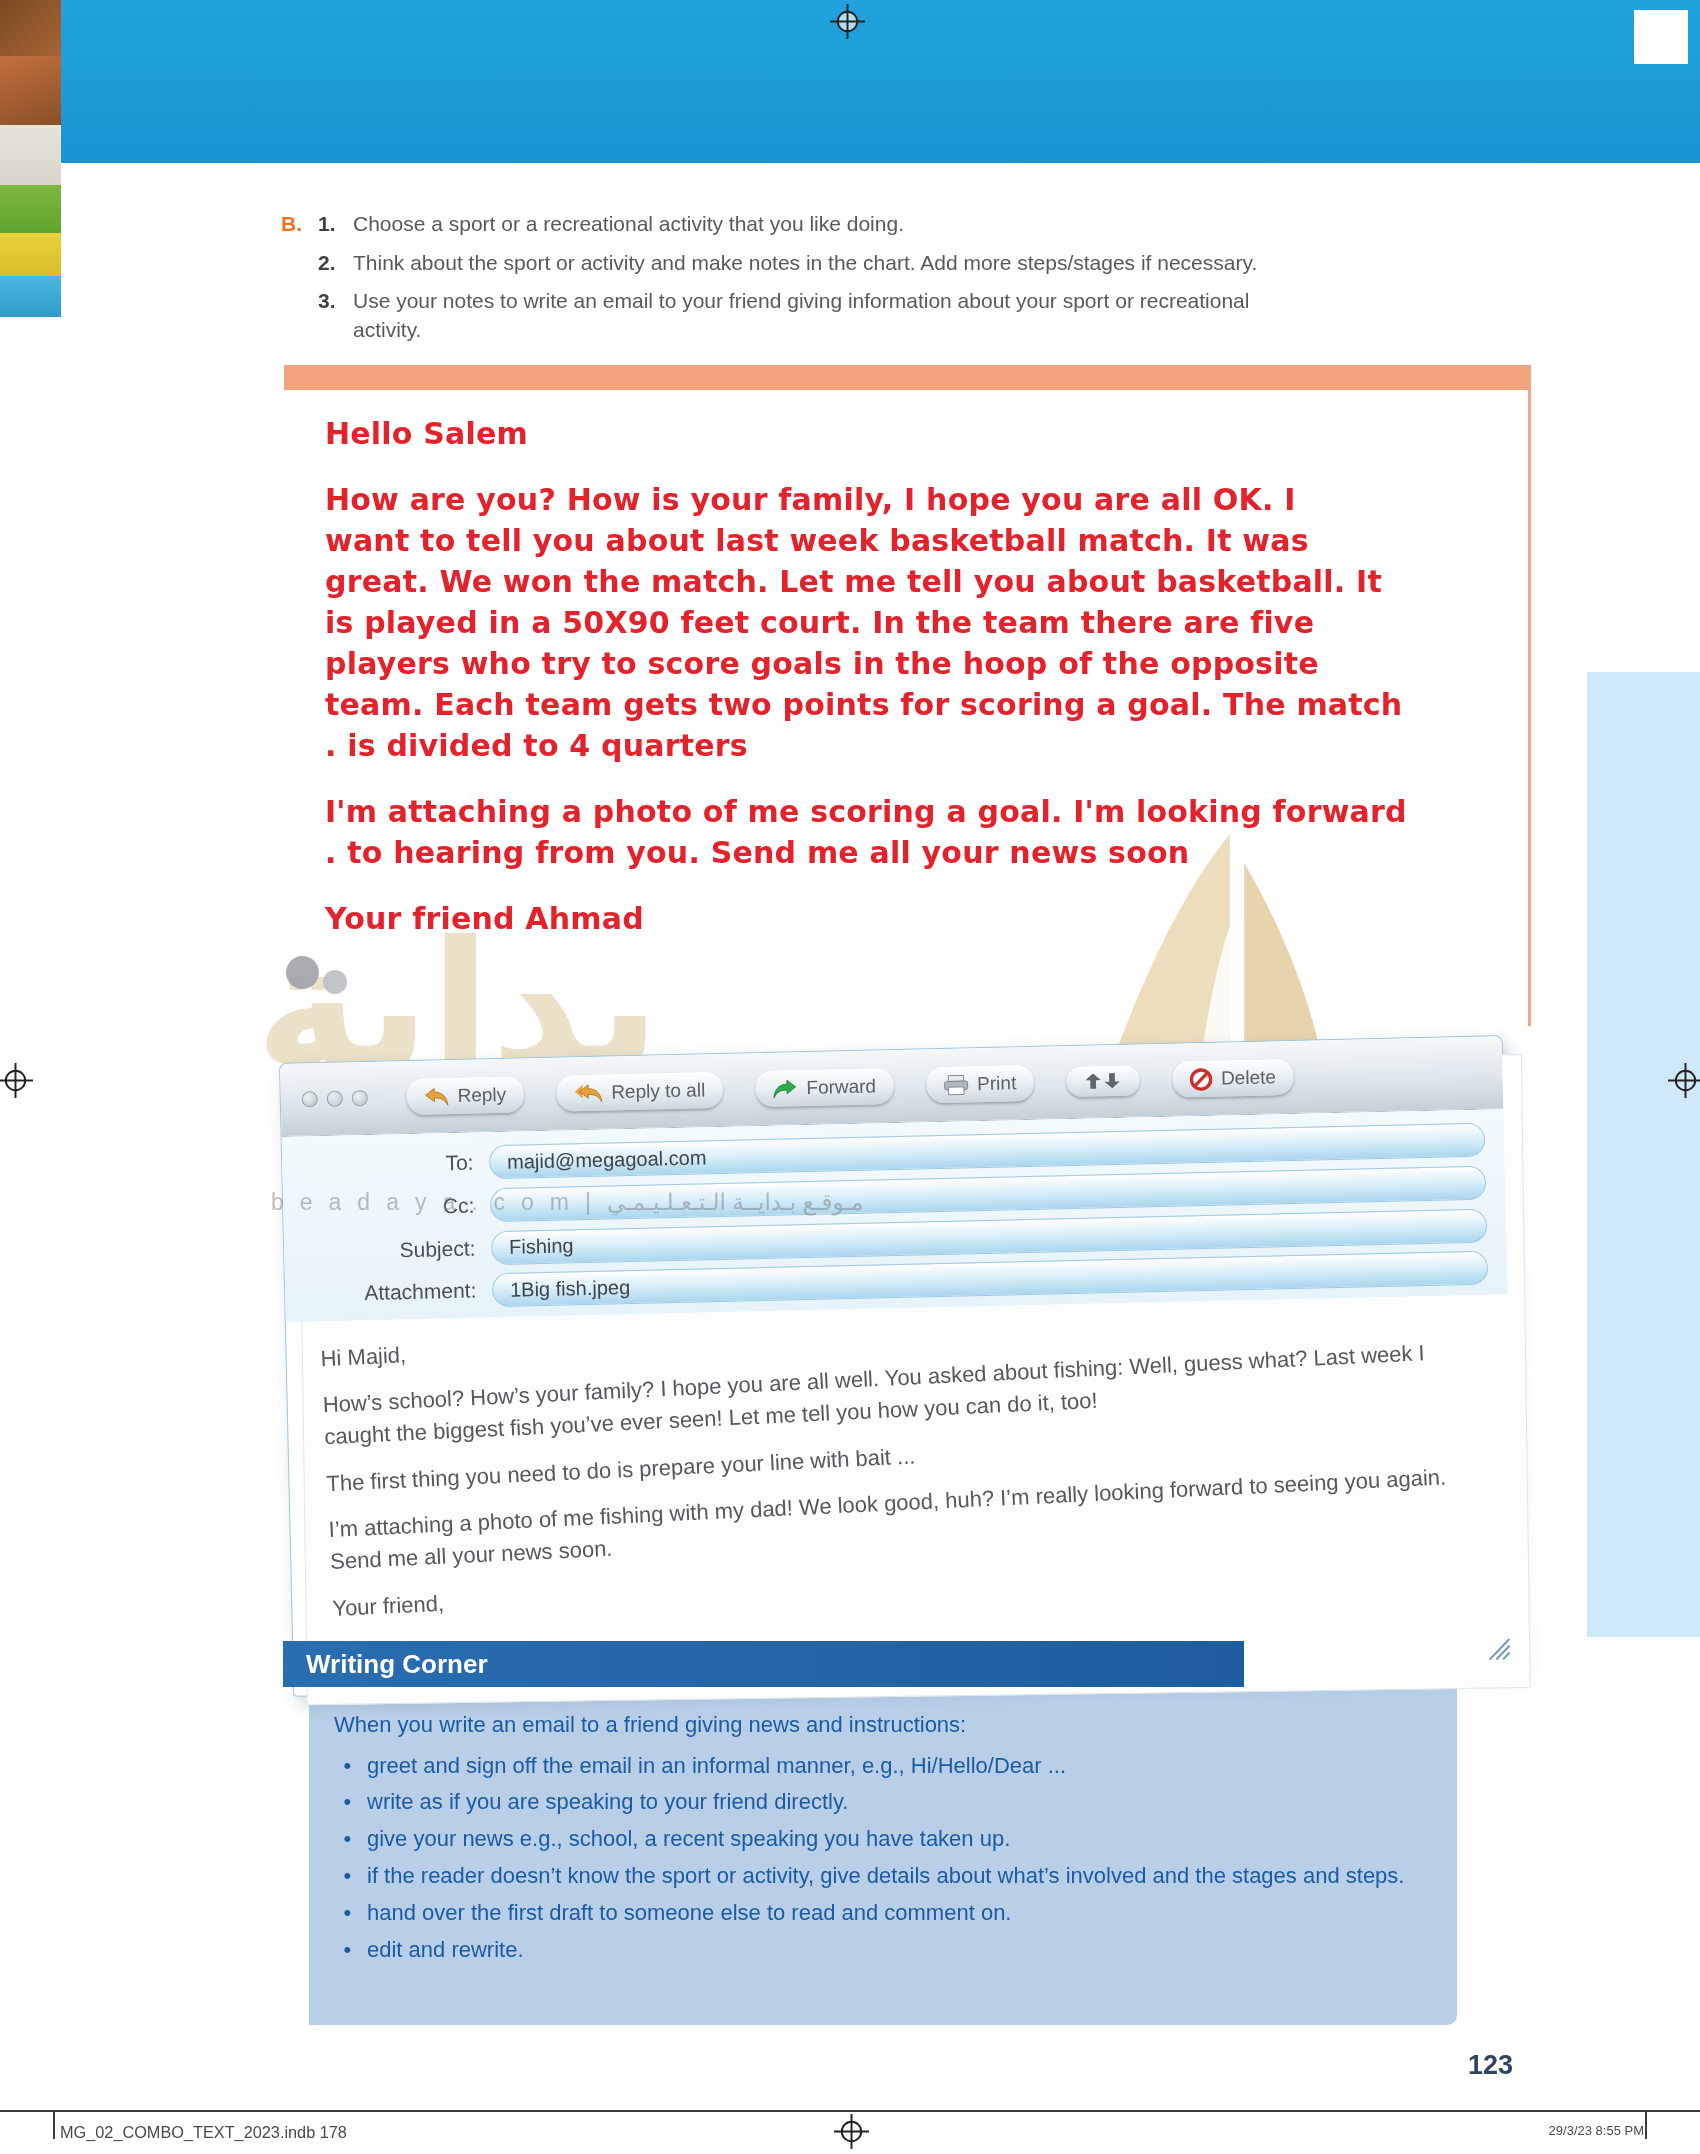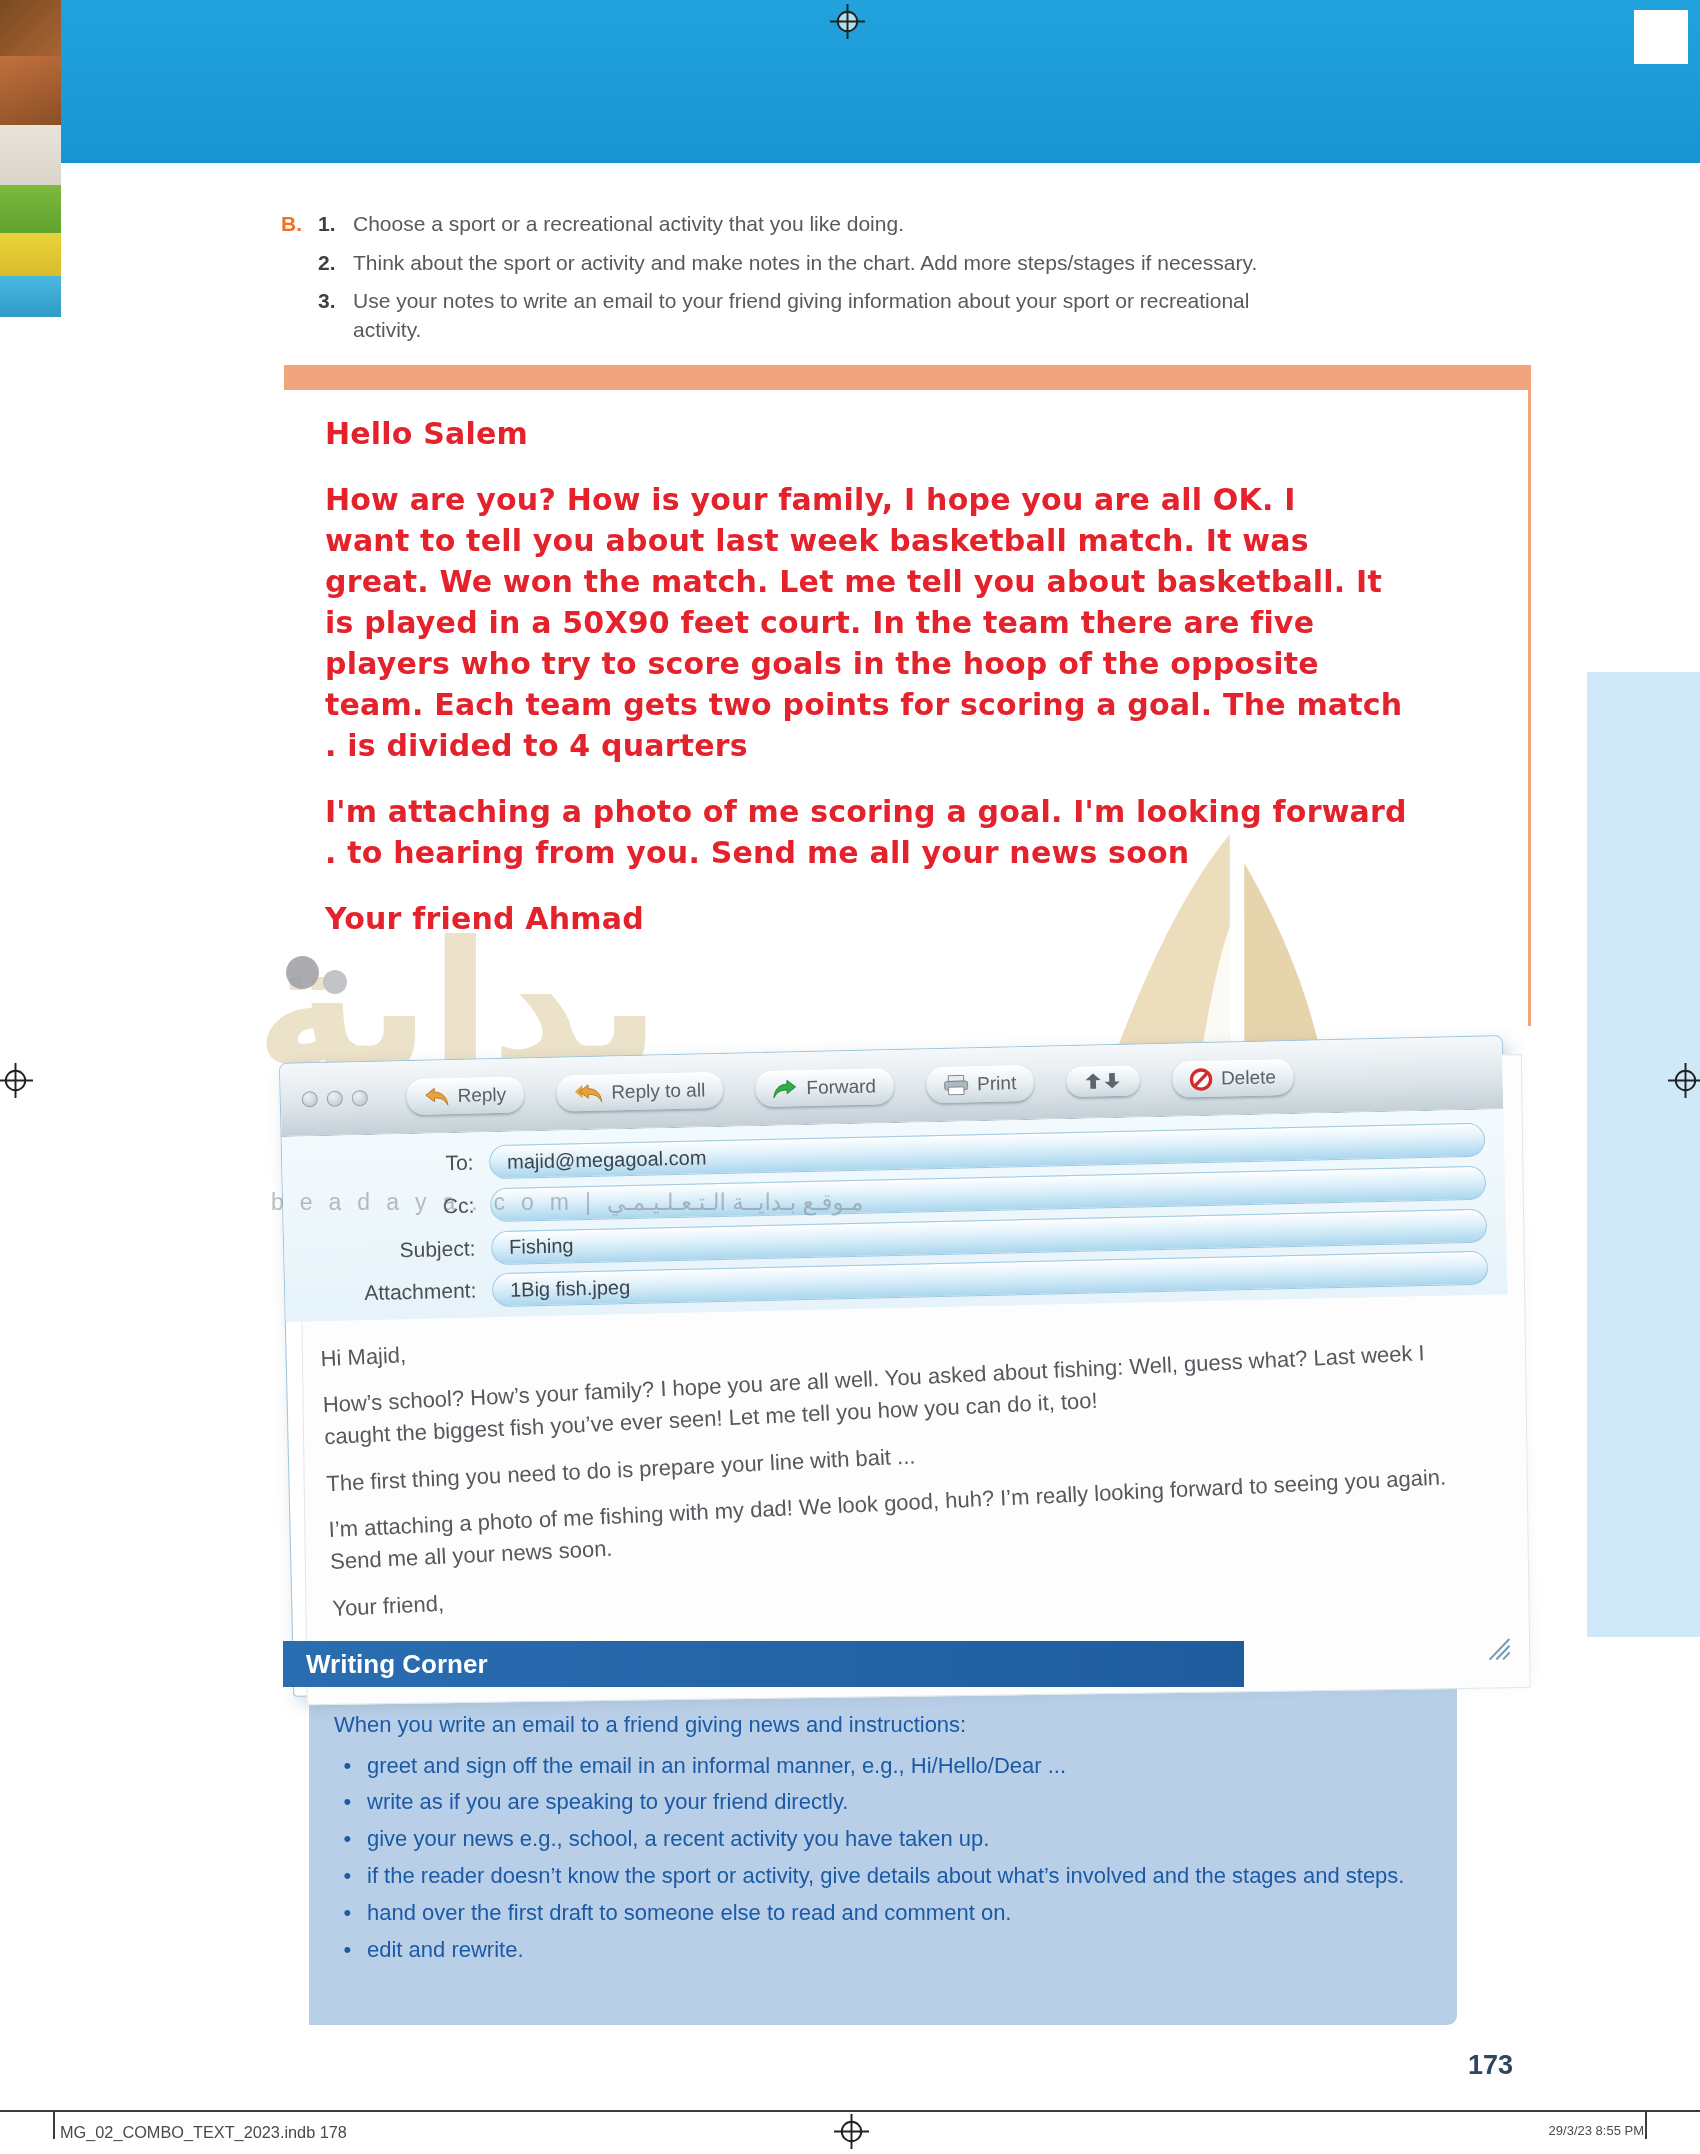--- a/index.html
+++ b/index.html
@@ -292,28 +292,28 @@
   </div>
 
   <div class="wm-row">b e a d a y a . c o m    |    مـوقـع بـدايــة الـتـعـلـيـمـي</div>
 
   <div class="wc-header">Writing Corner</div>
   <div class="wc-panel">
     <div class="intro">When you write an email to a friend giving news and instructions:</div>
     <ul class="wc-list">
       <li>greet and sign off the email in an informal manner, e.g., Hi/Hello/Dear ...</li>
       <li>write as if you are speaking to your friend directly.</li>
-      <li>give your news e.g., school, a recent activity you have taken up.</li>
+      <li>give your news e.g., school, a recent speaking you have taken up.</li>
       <li>if the reader doesn’t know the sport or activity, give details about what’s involved and the stages and steps.</li>
       <li>hand over the first draft to someone else to read and comment on.</li>
       <li>edit and rewrite.</li>
     </ul>
   </div>
 
-  <div class="page-number">173</div>
+  <div class="page-number">123</div>
   <div class="trim-line"></div>
   <div class="trim-tick" style="left:53px;"></div>
   <div class="trim-tick" style="left:1645px;"></div>
   <div class="footer-left">MG_02_COMBO_TEXT_2023.indb   178</div>
   <div class="footer-right">29/3/23   8:55 PM</div>
 
 </div>
 
 
 </body></html>

